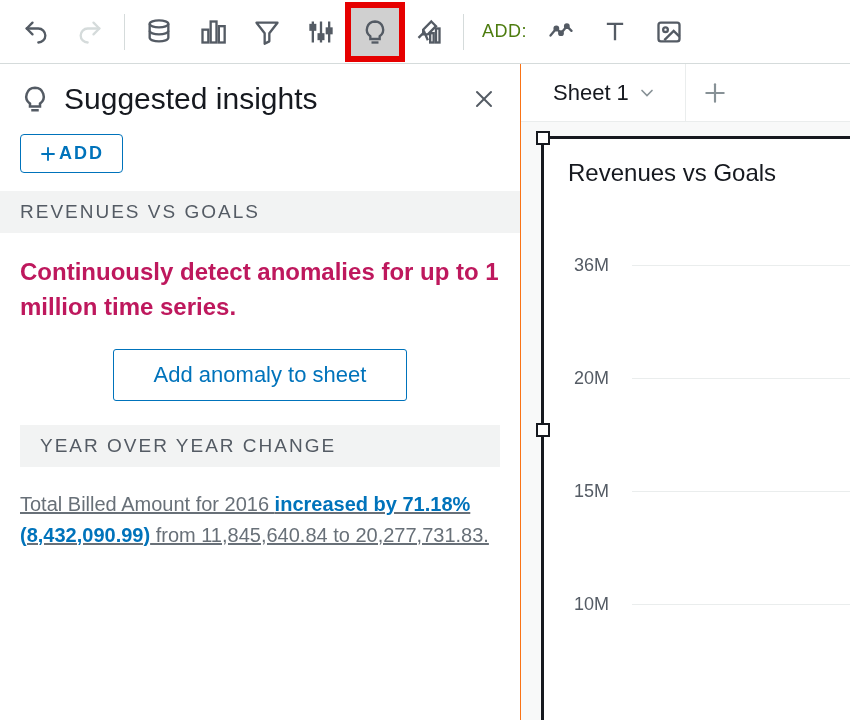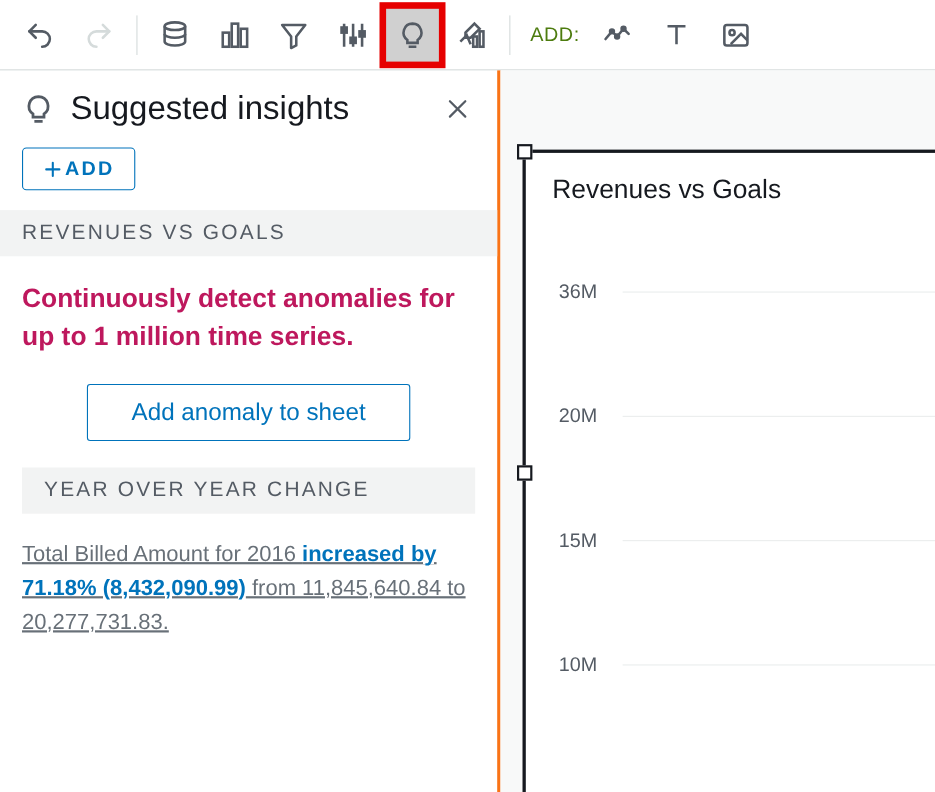--- a/index.html
+++ b/index.html
@@ -51,22 +51,22 @@
       font-size: 18px;
       color: #4d7c0f;
       letter-spacing: 0.5px;
       margin: 0 4px 0 8px;
     }
     .main {
       display: flex;
       height: calc(720px - 64px);
     }
     .sidebar {
-      width: 455px;
-      border-right: 3px solid #f97316;
+      width: 521px;
+      border-right: 1px solid #f97316;
       display: flex;
       flex-direction: column;
     }
     .sidebar-header {
       display: flex;
       align-items: center;
       padding: 18px 20px 10px 20px;
       gap: 14px;
     }
     .sidebar-header h1 {
@@ -334,20 +334,34 @@
 
     <div class="section-header" style="margin:0 20px;">YEAR OVER YEAR CHANGE</div>
     <div class="insight-block">
       <p class="yoy-text">
         <span>Total Billed Amount for 2016 </span><span class="yoy-highlight">increased by 71.18% (8,432,090.99)</span><span> from 11,845,640.84 to 20,277,731.83.</span>
       </p>
     </div>
   </div>
 
   <div class="canvas">
+    <div class="tabs">
+      <div class="tab">
+        <span>Sheet 1</span>
+        <svg width="20" height="20" viewBox="0 0 24 24" fill="none" stroke="#879196" stroke-width="2" stroke-linecap="round">
+            <polyline points="6 9 12 15 18 9"></polyline>
+          </svg>
+      </div>
+      <div class="tab-add">
+        <svg width="26" height="26" viewBox="0 0 24 24" fill="none" stroke="currentColor" stroke-width="2" stroke-linecap="round">
+            <line x1="12" y1="4" x2="12" y2="20"></line>
+            <line x1="4" y1="12" x2="20" y2="12"></line>
+          </svg>
+      </div>
+    </div>
 
     <div class="chart-frame">
       <div class="handle tl"></div>
       <div class="handle ml"></div>
       <div class="chart-title">Revenues vs Goals</div>
       <div class="axis-labels">
         <span class="ylabel" style="top:60px">36M</span>
         <div class="gridline" style="top:70px"></div>
         <span class="ylabel" style="top:173px">20M</span>
         <div class="gridline" style="top:183px"></div>

